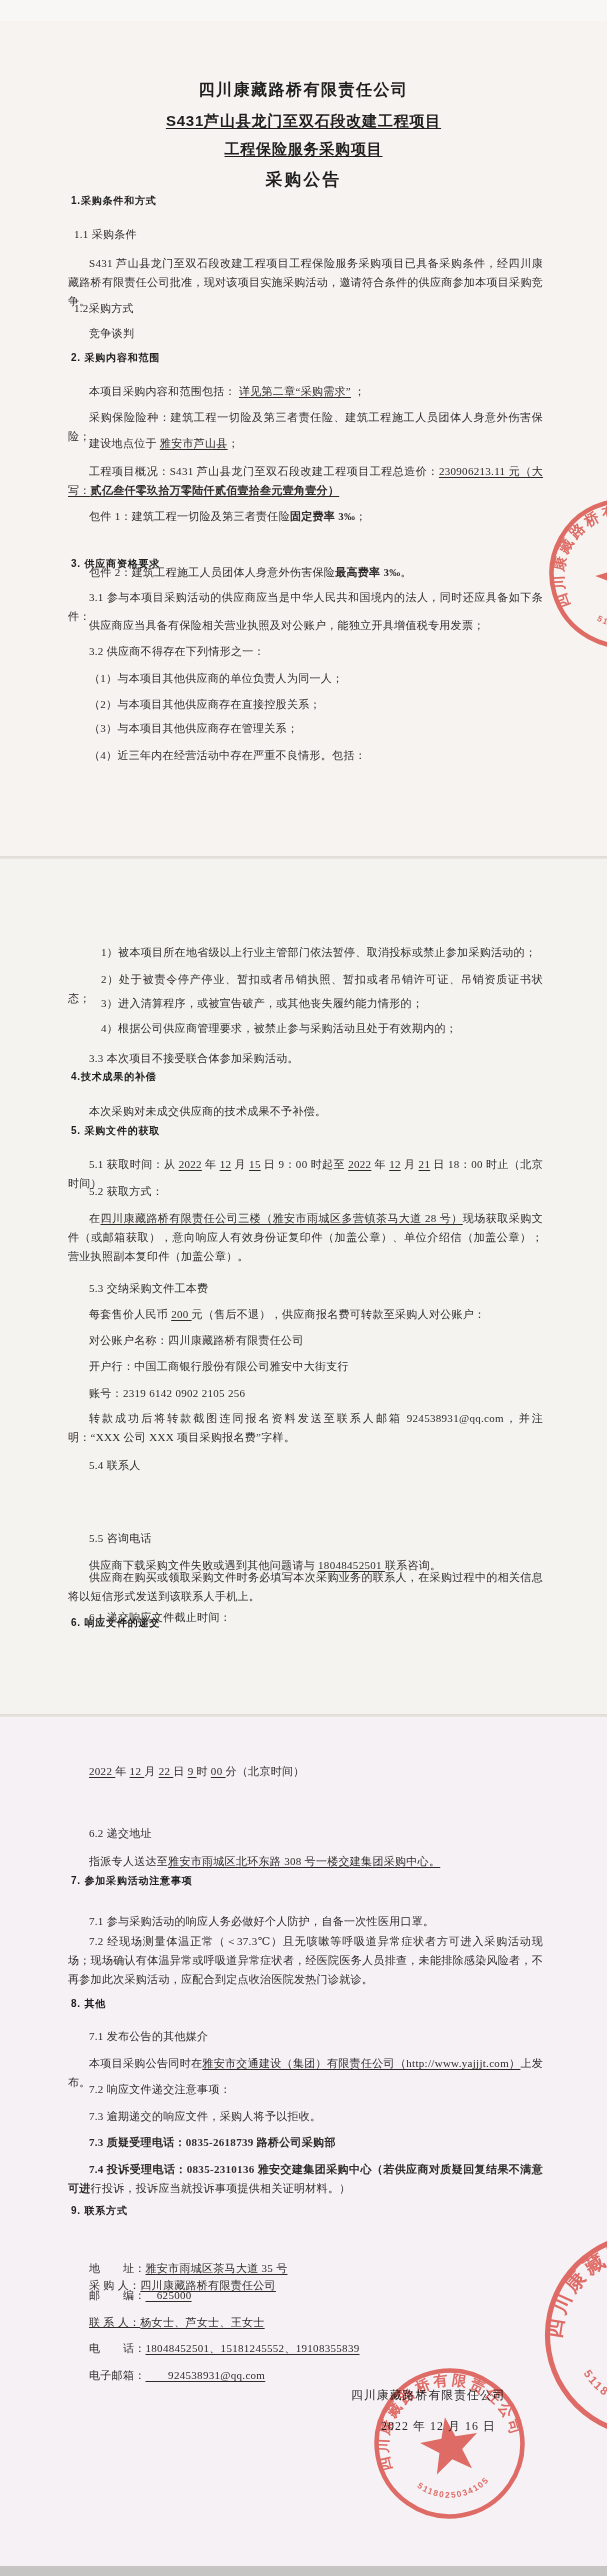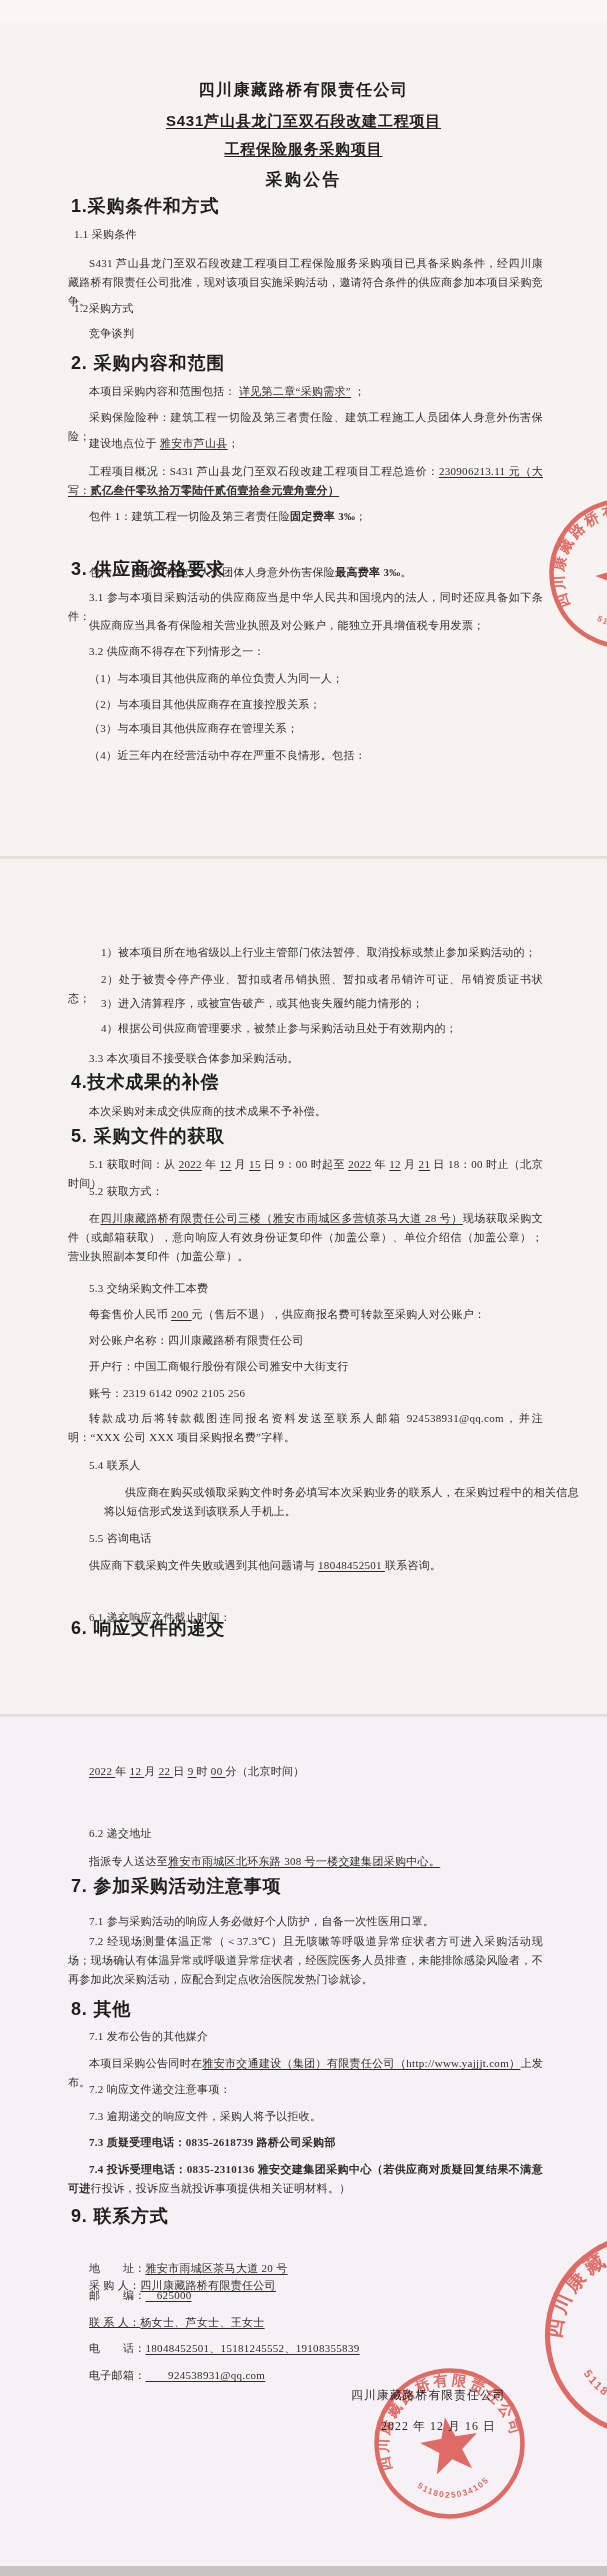--- a/index.html
+++ b/index.html
@@ -10,21 +10,21 @@
   #page-2{top:859px;height:856px;background:#f5f3ef;}
   #page-3{top:1717px;height:849px;background:#f6f1f4;}
   .gap{position:absolute;left:0;width:607px;height:3px;background:linear-gradient(#dedad6,#e9e5e1);}
   #gap-1{top:856px;} #gap-2{top:1714px;}
   #bottom-strip{position:absolute;left:0;top:2566px;width:607px;height:10px;background:#c6c5c3;}
   .blk{position:absolute;color:#2f2d2c;}
   .t1,.t2,.big,.h1{font-family:"Liberation Sans","DejaVu Sans",sans-serif;font-weight:700;color:#1e1e1e;}
   .t1{left:0;width:607px;text-align:center;font-size:16px;letter-spacing:1.5px;}
   .t2{left:0;width:607px;text-align:center;font-size:15px;letter-spacing:0.8px;}
   .big{left:0;width:607px;text-align:center;font-size:16.7px;letter-spacing:2.3px;}
-  .h1{left:71px;font-size:18px;letter-spacing:0.8px;}
+  .h1{left:71px;font-size:10px;letter-spacing:0.8px;}
   .p{left:68px;width:475px;font-size:11px;line-height:19px;text-indent:21px;letter-spacing:0.3px;text-align:justify;}
   .ni{left:74px;text-indent:0;}
   .i2{text-indent:33px;}
   .sig{font-size:11.8px;letter-spacing:1.1px;color:#2a2a2a;}
   span.u{text-decoration:underline;text-underline-offset:2.3px;}
   span.b{font-weight:700;}
   span.bu{font-weight:700;text-decoration:underline;text-underline-offset:2.3px;}
   .stamp{position:absolute;opacity:0.82;mix-blend-mode:multiply;}
   .stamp text{font-family:"Liberation Sans","DejaVu Sans",sans-serif;font-weight:700;}
 </style>
@@ -76,41 +76,41 @@
       <div class="blk p" style="top: 1155px;"><span>5.1 获取时间：从 </span><span class="u">2022</span><span> 年 </span><span class="u">12</span><span> 月 </span><span class="u">15</span><span> 日 9：00 时起至 </span><span class="u">2022</span><span> 年 </span><span class="u">12</span><span> 月 </span><span class="u">21</span><span> 日 18：00 时止（北京时间）</span></div>
       <div class="blk p" style="top: 1182px;"><span>5.2 获取方式：</span></div>
       <div class="blk p" style="top: 1209px;"><span>在</span><span class="u">四川康藏路桥有限责任公司三楼（雅安市雨城区多营镇茶马大道 28 号）</span><span>现场获取采购文件（或邮箱获取），意向响应人有效身份证复印件（加盖公章）、单位介绍信（加盖公章）； 营业执照副本复印件（加盖公章）。</span></div>
       <div class="blk p" style="top: 1279px;"><span>5.3 交纳采购文件工本费</span></div>
       <div class="blk p" style="top: 1305px;"><span>每套售价人民币 </span><span class="u">200 </span><span>元（售后不退），供应商报名费可转款至采购人对公账户：</span></div>
       <div class="blk p" style="top: 1331px;"><span>对公账户名称：四川康藏路桥有限责任公司</span></div>
       <div class="blk p" style="top: 1357px;"><span>开户行：中国工商银行股份有限公司雅安中大街支行</span></div>
       <div class="blk p" style="top: 1384px;"><span>账号：2319 6142 0902 2105 256</span></div>
       <div class="blk p" style="top: 1409px;"><span>转款成功后将转款截图连同报名资料发送至联系人邮箱 924538931@qq.com，并注明：“XXX 公司 XXX 项目采购报名费”字样。</span></div>
       <div class="blk p" style="top: 1456px;"><span>5.4 联系人</span></div>
-      <div class="blk p" style="top: 1483px; margin-left: 36px;"><span>供应商在购买或领取采购文件时务必填写本次采购业务的联系人，在采购过程中的相关信息将以短信形式发送到该联系人手机上。</span></div>
+      <div class="blk p" style="top: 1568px;"><span>供应商在购买或领取采购文件时务必填写本次采购业务的联系人，在采购过程中的相关信息将以短信形式发送到该联系人手机上。</span></div>
       <div class="blk p" style="top: 1529px;"><span>5.5 咨询电话</span></div>
       <div class="blk p" style="top: 1556px;"><span>供应商下载采购文件失败或遇到其他问题请与 </span><span class="u">18048452501 </span><span>联系咨询。</span></div>
       <div class="blk h1" style="top: 1579px; margin-top: 37px;"><span>6. 响应文件的递交</span></div>
       <div class="blk p" style="top: 1608px;"><span>6.1 递交响应文件截止时间：</span></div>
       <div class="blk p" style="top: 1762px;"><span class="u">2022 </span><span>年 </span><span class="u">12 </span><span>月 </span><span class="u">22 </span><span>日 </span><span class="u">9 </span><span>时 </span><span class="u">00 </span><span>分（北京时间）</span></div>
       <div class="blk p" style="top: 1824px;"><span>6.2 递交地址</span></div>
       <div class="blk p" style="top: 1852px;"><span>指派专人送达至</span><span class="u">雅安市雨城区北环东路 308 号一楼交建集团采购中心。</span></div>
       <div class="blk h1" style="top: 1874px;"><span>7. 参加采购活动注意事项</span></div>
       <div class="blk p" style="top: 1904px; margin-top: 8px;"><span>7.1 参与采购活动的响应人务必做好个人防护，自备一次性医用口罩。</span></div>
       <div class="blk p" style="top: 1932px;"><span>7.2 经现场测量体温正常（＜37.3℃）且无咳嗽等呼吸道异常症状者方可进入采购活动现场；现场确认有体温异常或呼吸道异常症状者，经医院医务人员排查，未能排除感染风险者，不再参加此次采购活动，应配合到定点收治医院发热门诊就诊。</span></div>
       <div class="blk h1" style="top: 1997px;"><span>8. 其他</span></div>
       <div class="blk p" style="top: 2027px;"><span>7.1 发布公告的其他媒介</span></div>
       <div class="blk p" style="top: 2054px;"><span>本项目采购公告同时在</span><span class="u">雅安市交通建设（集团）有限责任公司（http://www.yajjjt.com）</span><span>上发布。</span></div>
       <div class="blk p" style="top: 2080px;"><span>7.2 响应文件递交注意事项：</span></div>
       <div class="blk p" style="top: 2107px;"><span>7.3 逾期递交的响应文件，采购人将予以拒收。</span></div>
       <div class="blk p" style="top: 2133px;"><span class="b">7.3 质疑受理电话：0835-2618739 路桥公司采购部</span></div>
       <div class="blk p" style="top: 2160px;"><span class="b">7.4 投诉受理电话：0835-2310136 雅安交建集团采购中心（若供应商对质疑回复结果不满意可进</span><span>行投诉，投诉应当就投诉事项提供相关证明材料。）</span></div>
       <div class="blk h1" style="top: 2204px;"><span>9. 联系方式</span></div>
       <div class="blk p" style="top: 2233px; margin-top: 43px;"><span>采 购 人：</span><span class="u">四川康藏路桥有限责任公司</span></div>
-      <div class="blk p" style="top: 2259px;"><span>地　　址：</span><span class="u">雅安市雨城区茶马大道 20 号</span></div>
+      <div class="blk p" style="top: 2259px;"><span>地　　址：</span><span class="u">雅安市雨城区茶马大道 35 号</span></div>
       <div class="blk p" style="top: 2286px;"><span>邮　　编：</span><span class="u" style="display: inline-block; min-width: 194px; text-indent: 0px;">　625000</span></div>
       <div class="blk p" style="top: 2313px; text-decoration: underline;"><span>联 系 人：</span><span class="u" style="display: inline-block; min-width: 186px; text-indent: 0px;">杨女士、芦女士、王女士</span></div>
       <div class="blk p" style="top: 2339px;"><span>电　　话：</span><span class="u">18048452501、15181245552、19108355839</span></div>
       <div class="blk p" style="top: 2366px;"><span>电子邮箱：</span><span class="u" style="display: inline-block; min-width: 171px; text-indent: 0px;">　　924538931@qq.com</span></div>
       <div class="blk sig" style="top: 2388px; left: 351px;"><span>四川康藏路桥有限责任公司</span></div>
       <div class="blk sig" style="top: 2419px; left: 381px;"><span>2022 年 12 月 16 日</span></div>
     </div>
 
   <svg class="stamp" style="left:541px;top:490px;transform:rotate(-16deg);" width="167" height="167" viewBox="0 0 220 220">
     <circle cx="110" cy="110" r="96" fill="none" stroke="#e1514a" stroke-width="6"></circle>

